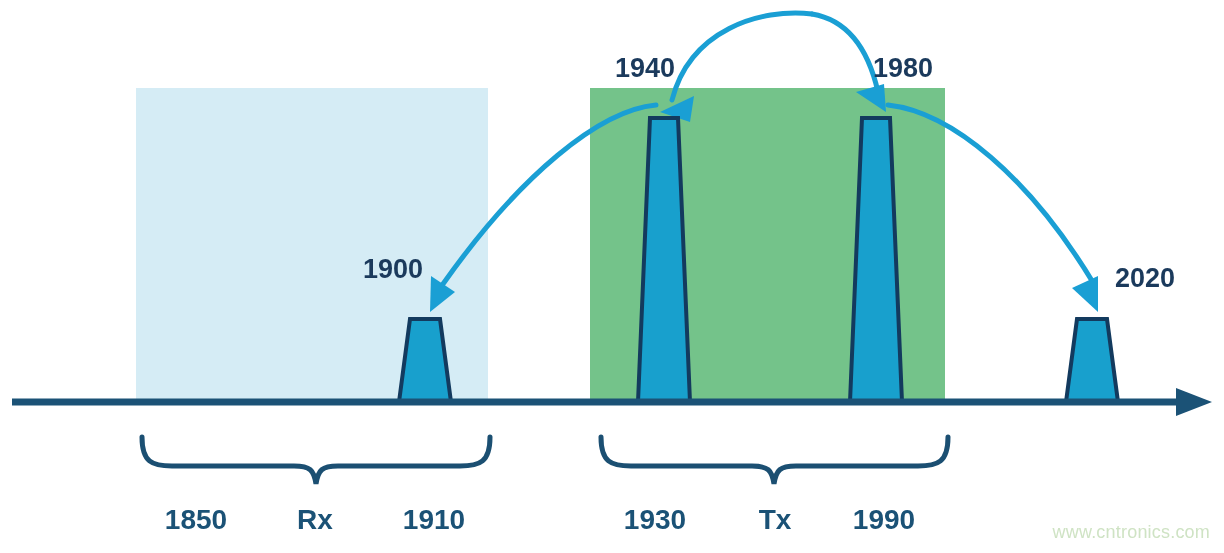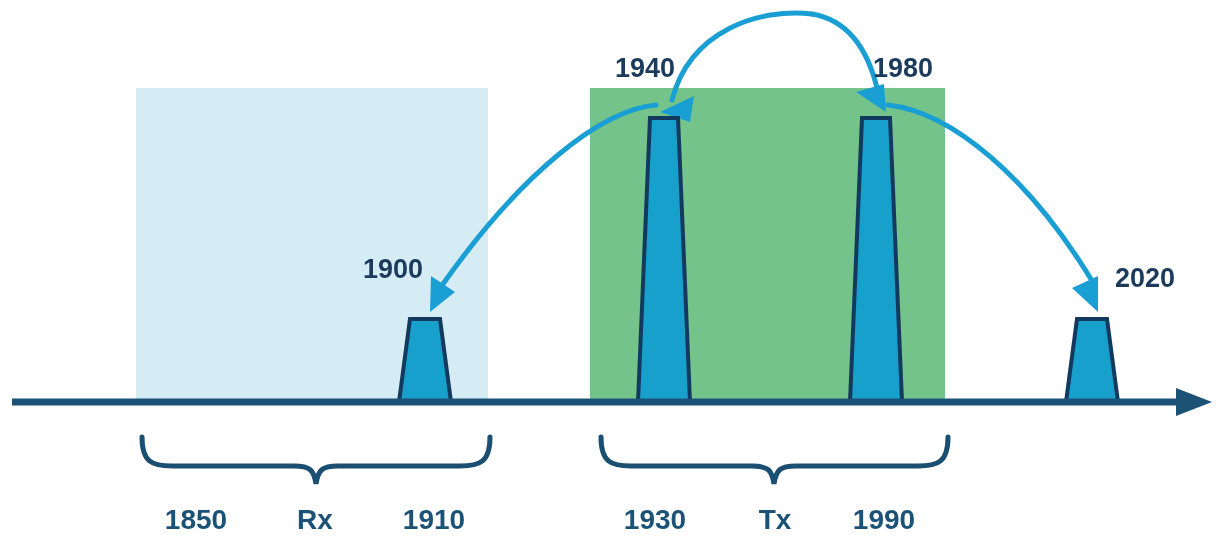--- a/index.html
+++ b/index.html
@@ -98,14 +98,15 @@
     <text class="axis-label" x="196" y="529" text-anchor="middle">1850</text>
     <text class="axis-label" x="315" y="529" text-anchor="middle">Rx</text>
     <text class="axis-label" x="434" y="529" text-anchor="middle">1910</text>
 
     <text class="axis-label" x="655" y="529" text-anchor="middle">1930</text>
     <text class="axis-label" x="775" y="529" text-anchor="middle">Tx</text>
     <text class="axis-label" x="884" y="529" text-anchor="middle">1990</text>
 
   </svg>
 
+  <div class="watermark">www.cntronics.com</div>
 
 </div>
 
 </body></html>

